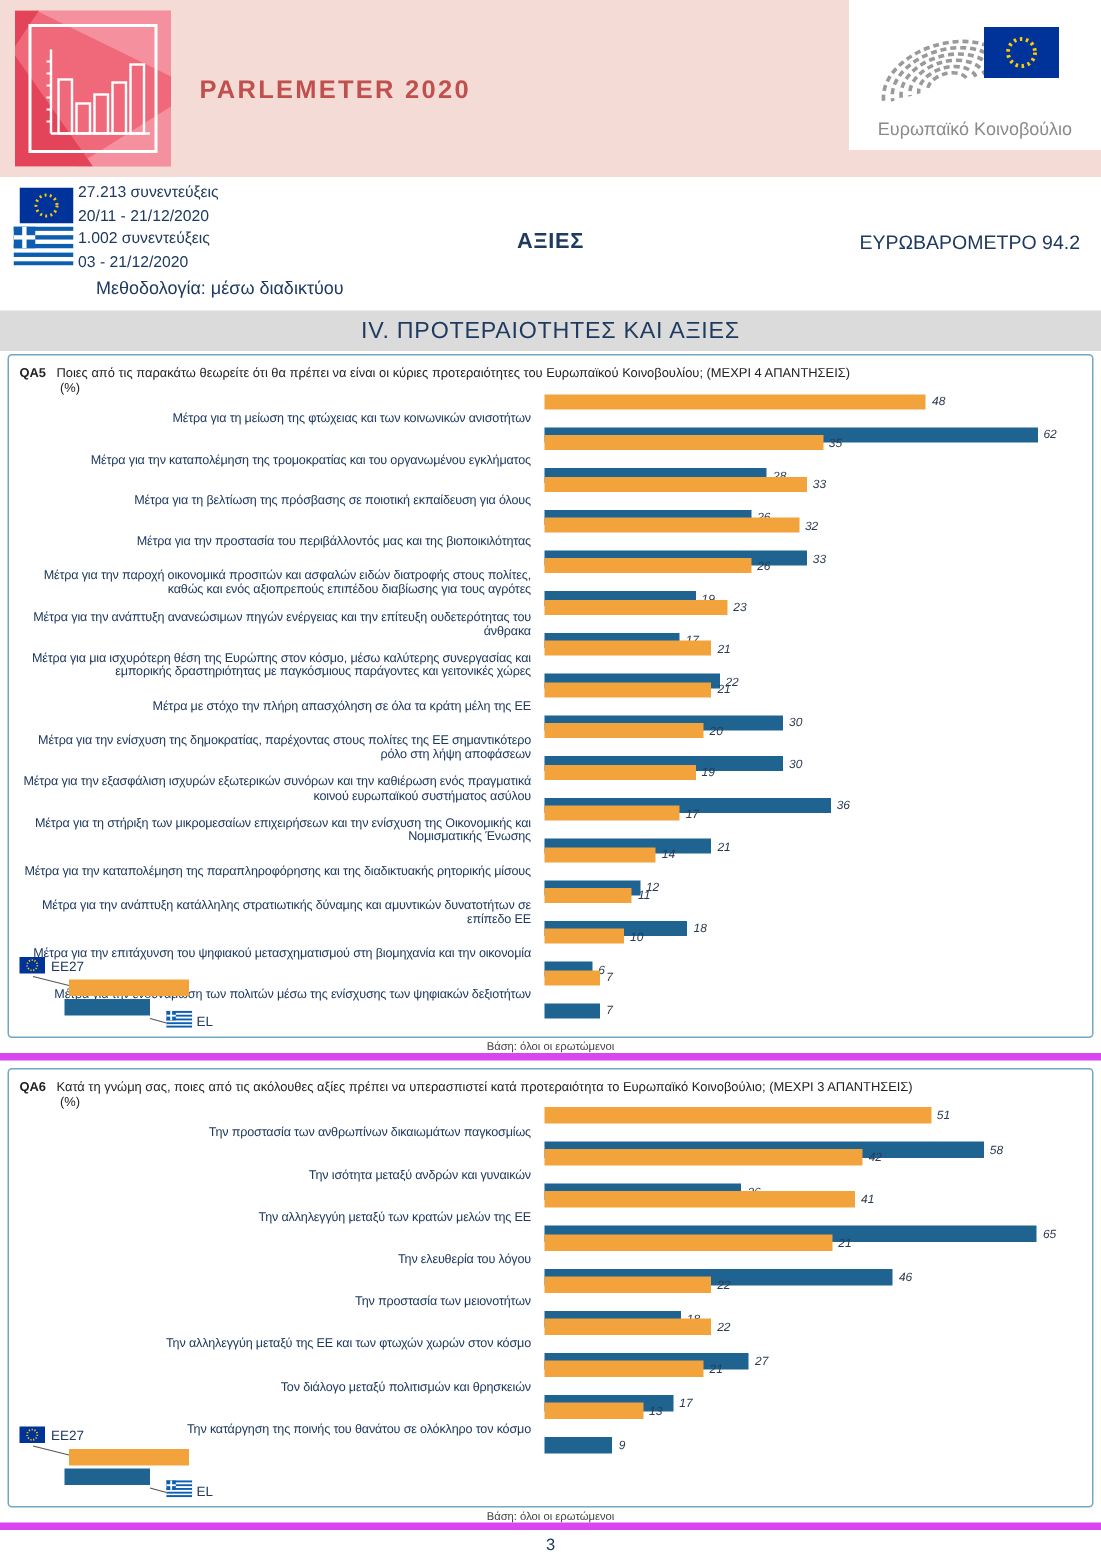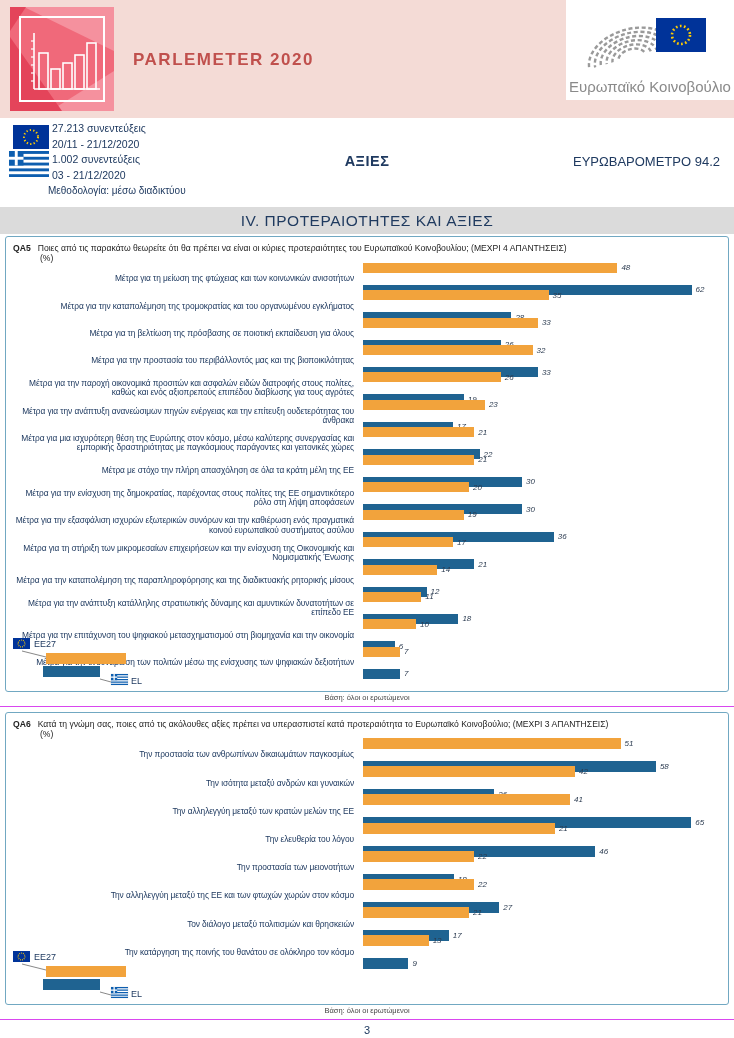--- a/index.html
+++ b/index.html
@@ -6,28 +6,28 @@
     font-family:"Liberation Sans","DejaVu Sans",sans-serif;-webkit-font-smoothing:antialiased;}
   *{box-sizing:border-box;}
   .page{width:734px;height:1038px;position:relative;background:#fff;}
 
   
   .banner{position:relative;height:118px;background:#F4DBD6;padding-left:8px;}
   .logo-square{position:absolute;left:10px;top:7px;width:104px;height:104px;}
   .banner-title{position:absolute;left:133px;top:50px;font-size:17px;font-weight:bold;
     color:#C0504D;letter-spacing:1.5px;}
   .ep-box{position:absolute;right:0;top:0;width:168px;height:100px;background:#fff;text-align:center;}
-  .ep-caption{font-size:15px;color:#8a8a8a;margin-top:-6px;}
+  .ep-caption{font-size:12px;color:#8a8a8a;margin-top:-6px;}
 
   
   .meta{position:relative;height:86px;}
   .flag-eu{position:absolute;left:13px;top:7px;}
   .flag-gr{position:absolute;left:9px;top:33px;}
   .meta-lines{position:absolute;left:52px;top:3px;font-size:10.5px;line-height:15.5px;color:#1F3A60;}
-  .methodology{position:absolute;left:48px;top:67px;font-size:10px;color:#1F3A60;}
+  .methodology{position:absolute;left:64px;top:67px;font-size:12px;color:#1F3A60;}
   .country{position:absolute;left:0;right:0;top:35px;text-align:center;font-size:14.5px;
     font-weight:bold;color:#1F3A60;letter-spacing:.5px;}
   .survey{position:absolute;right:14px;top:36px;font-size:13px;color:#1F3A60;}
 
   
   .section{height:27px;margin-top:3px;background:#DBDBDB;display:flex;align-items:center;
     justify-content:center;font-size:15.5px;color:#1F3A5F;letter-spacing:.5px;}
 
   
   .panel{position:relative;margin:0 5px;border:1px solid #71A8C2;border-radius:3px;
@@ -49,21 +49,21 @@
   .panel-qa5 .bline{height:10px;}
   .panel-qa6 .bline{height:11px;}
   .bar{height:100%;flex:none;}
   .bval{font-size:8px;color:#2b3b50;margin-left:4px;}
 
   .legend{position:absolute;left:3px;bottom:2px;}
   .legend text{font-size:9px;fill:#1F3A60;}
 
   
   .base-note{margin-top:1px;text-align:center;font-size:7.5px;color:#444;
-    border-bottom:1px solid #d946ef;padding-bottom:3px;height:14px;}
+    border-bottom:5px solid #d946ef;padding-bottom:3px;height:14px;}
   .pageno{margin-top:4px;text-align:center;font-size:11px;color:#1F3A60;}
 </style>
 </head>
 <body>
 
 <div class="page">
 
   <div class="banner">
     <div class="logo-square">
       <svg width="104" height="104" viewBox="0 0 104 104">

